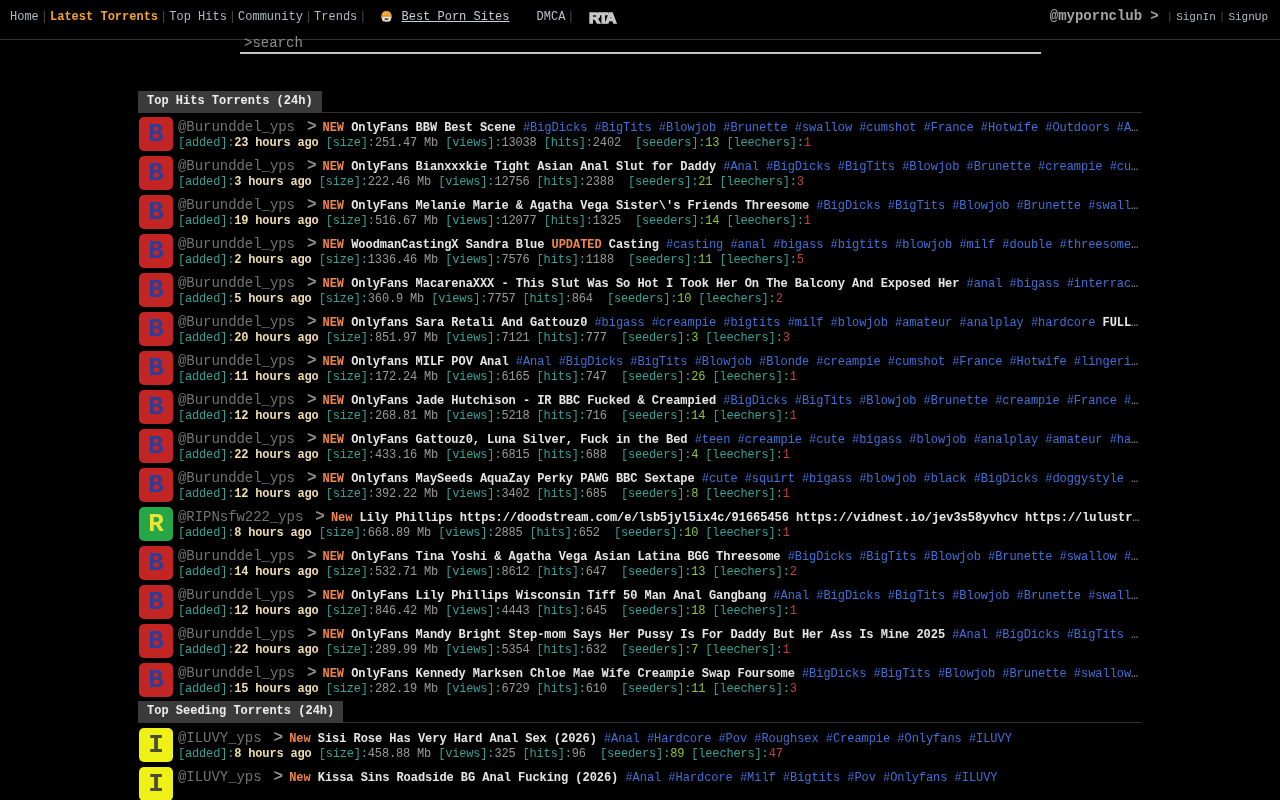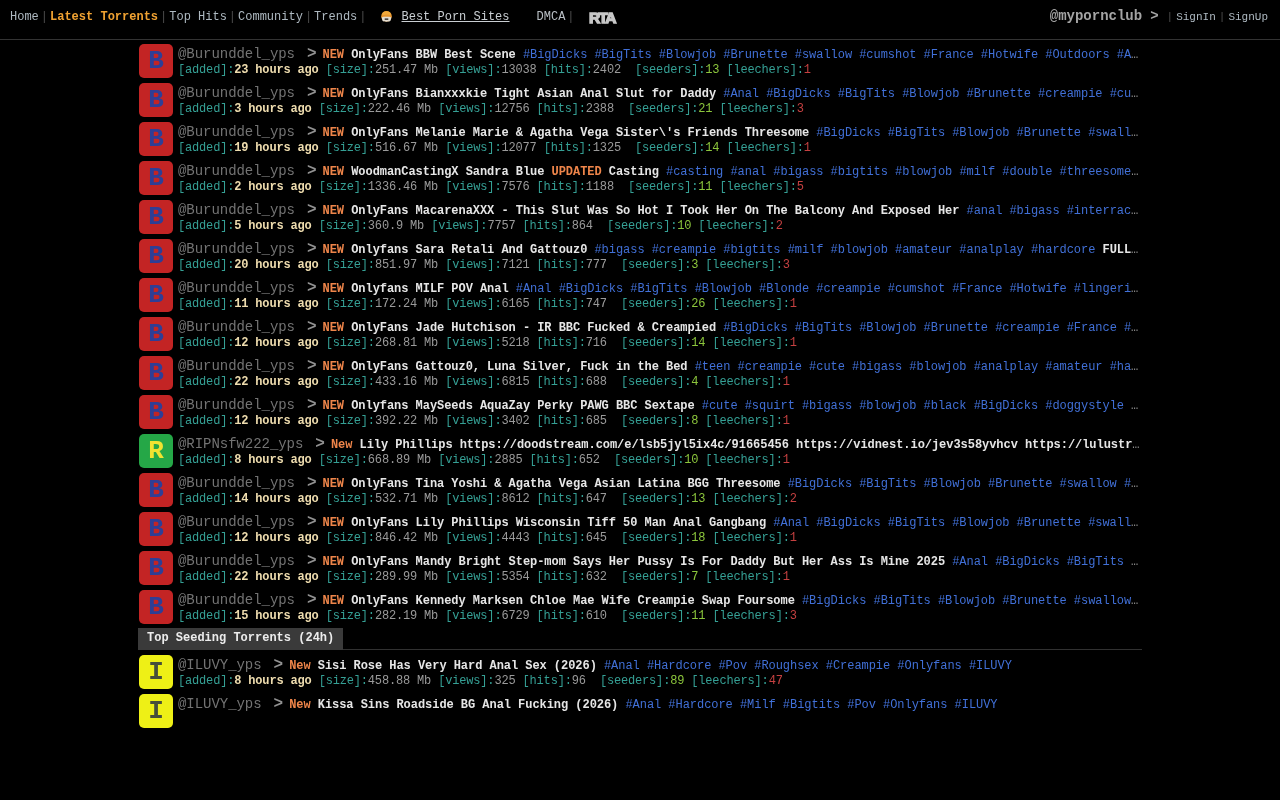--- a/index.html
+++ b/index.html
@@ -48,22 +48,24 @@
 <div class="topbar">
 <div class="nav"><span>Home</span><span class="sep">|</span><span class="act">Latest Torrents</span><span class="sep">|</span><span>Top Hits</span><span class="sep">|</span><span>Community</span><span class="sep">|</span><span>Trends</span><span class="sep">|</span><span style="margin-left:11px"><svg width="13" height="14" viewBox="0 0 13 14" style="vertical-align:-3px">
           <circle cx="6.5" cy="6.2" r="5.3" fill="#e8962e"></circle>
           <path d="M1.6 7.5 C3 6.2 4.5 6.8 6.5 6.8 C8.5 6.8 10 6.2 11.4 7.5 L10.5 10.8 C9.3 12 3.7 12 2.5 10.8 Z" fill="#e5ded2"></path>
           <path d="M3.2 2.2 C4.5 0.8 8.5 0.8 9.8 2.2 C10.8 3.2 11 4.4 10.6 5.2 C8.2 4.2 4.8 4.2 2.4 5.2 C2 4.4 2.2 3.2 3.2 2.2 Z" fill="#f2aa3c"></path>
           <rect x="4.7" y="8.4" width="3.6" height="1.5" fill="#3a3632"></rect>
         </svg></span><span class="bps" style="margin-left:9px">Best Porn Sites</span><span class="dmca" style="margin-left:27px">DMCA</span><span class="sep" style="margin:0 2px">|</span><span class="rta" style="margin-left:12px"><svg width="34" height="15" viewBox="0 0 34 15">
           <text x="0" y="13" font-family="Liberation Sans" font-size="15.5" font-weight="bold" fill="#c8c8c8" stroke="#c8c8c8" stroke-width="1.4" letter-spacing="-1.6">RTA</text>
         </svg></span></div>
 <div class="navr"><span class="mpc">@mypornclub</span><span class="mar">&gt;</span><span class="sep">|</span>SignIn<span class="sep">|</span>SignUp</div>
+<div class="search">&gt;search</div>
 </div>
 <main>
+<div class="shead"><span>Top Hits Torrents (24h)</span></div>
 <div class="rows">
 <div class="row">
         <div class="av avb">B</div>
         <div class="tx"><div class="l1"><span class="u">@Burunddel_yps</span><span class="ar">&gt;</span><span class="b">NEW </span><span class="t">OnlyFans BBW Best Scene </span><span class="h">#BigDicks #BigTits #Blowjob #Brunette #swallow #cumshot #France #Hotwife #Outdoors #A</span><span class="e">…</span></div><div class="l2"><span class="lb">[added]:</span><span class="wh">23 hours ago</span> <span class="lb">[size]:</span><span class="gr">251.47 Mb</span> <span class="lb">[views]:</span><span class="gr">13038</span> <span class="lb">[hits]:</span><span class="gr">2402</span>  <span class="lb">[seeders]:</span><span class="se">13</span> <span class="lb">[leechers]:</span><span class="le">1</span></div></div>
       </div>
 <div class="row">
         <div class="av avb">B</div>
         <div class="tx"><div class="l1"><span class="u">@Burunddel_yps</span><span class="ar">&gt;</span><span class="b">NEW </span><span class="t">OnlyFans Bianxxxkie Tight Asian Anal Slut for Daddy </span><span class="h">#Anal #BigDicks #BigTits #Blowjob #Brunette #creampie #cu</span><span class="e">…</span></div><div class="l2"><span class="lb">[added]:</span><span class="wh">3 hours ago</span> <span class="lb">[size]:</span><span class="gr">222.46 Mb</span> <span class="lb">[views]:</span><span class="gr">12756</span> <span class="lb">[hits]:</span><span class="gr">2388</span>  <span class="lb">[seeders]:</span><span class="se">21</span> <span class="lb">[leechers]:</span><span class="le">3</span></div></div>
       </div>
 <div class="row">

